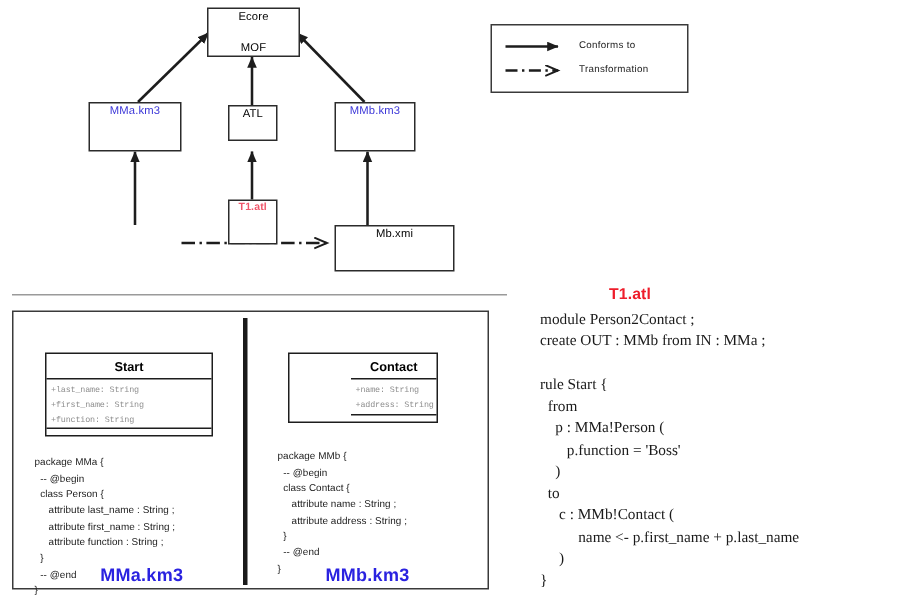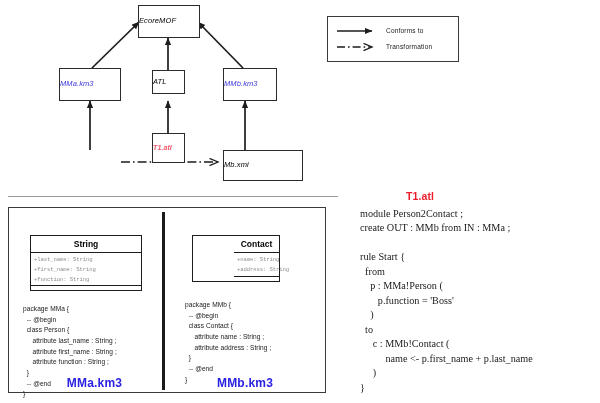--- a/index.html
+++ b/index.html
@@ -16,27 +16,27 @@
     color: #000000;
   }
 
   
   .node {
     position: absolute;
     box-sizing: border-box;
     border: 1.6px solid #2b2b2b;
     background: #ffffff;
     display: flex;
+    flex-direction: column;
     align-items: center;
-    justify-content: flex-start;
+    justify-content: space-between;
     font-size: 7.5px;
     line-height: 1.35;
     text-align: center;
     letter-spacing: .1px;
-    font-style: italic;
   }
   .node .ln { display: block; }
   .node.blue  { color: #3b36d8; }
   .node.red   { color: #f0566a; font-weight: bold; font-size: 7px; }
 
   
   #mof-diagram {
     position: absolute;
     left: 0; top: 0;
     width: 310px; height: 196px;
@@ -115,21 +115,21 @@
   #mm-col-a .mm-footer { padding-left: 18px; box-sizing: border-box; }
 
   
   .uml {
     position: absolute;
     box-sizing: border-box;
     border: 1.4px solid #1d1d1d;
     background: #fff;
   }
   #uml-person  { left: 21px; top: 27px; width: 112px; }
-  #uml-contact { left: 27px; top: 27px; width: 88px; padding-left: 41px; }
+  #uml-contact { left: 27px; top: 27px; width: 100px; padding-left: 41px; }
   .uml-name {
     text-align: center;
     font-weight: bold;
     font-size: 8.5px;
     padding: 3px 0 3px;
     border-bottom: 1.4px solid #1d1d1d;
     color: #000;
   }
   .uml-attrs {
     padding: 2px 3px 1px 3px;
@@ -260,21 +260,21 @@
 
 <div id="divider-rule"></div>
 
 <div id="mm-panel">
   <div id="mm-split"></div>
 
   <div class="mm-col" id="mm-col-a">
     <div class="mm-title">MMa</div>
 
     <div class="uml" id="uml-person">
-      <div class="uml-name">String</div>
+      <div class="uml-name">Start</div>
       <div class="uml-attrs">
         <div class="attr">+last_name: String</div>
         <div class="attr">+first_name: String</div>
         <div class="attr">+function: String</div>
       </div>
       <div class="uml-ops"></div>
     </div>
 
     <div class="km3" id="km3-a">package MMa {
   -- @begin

